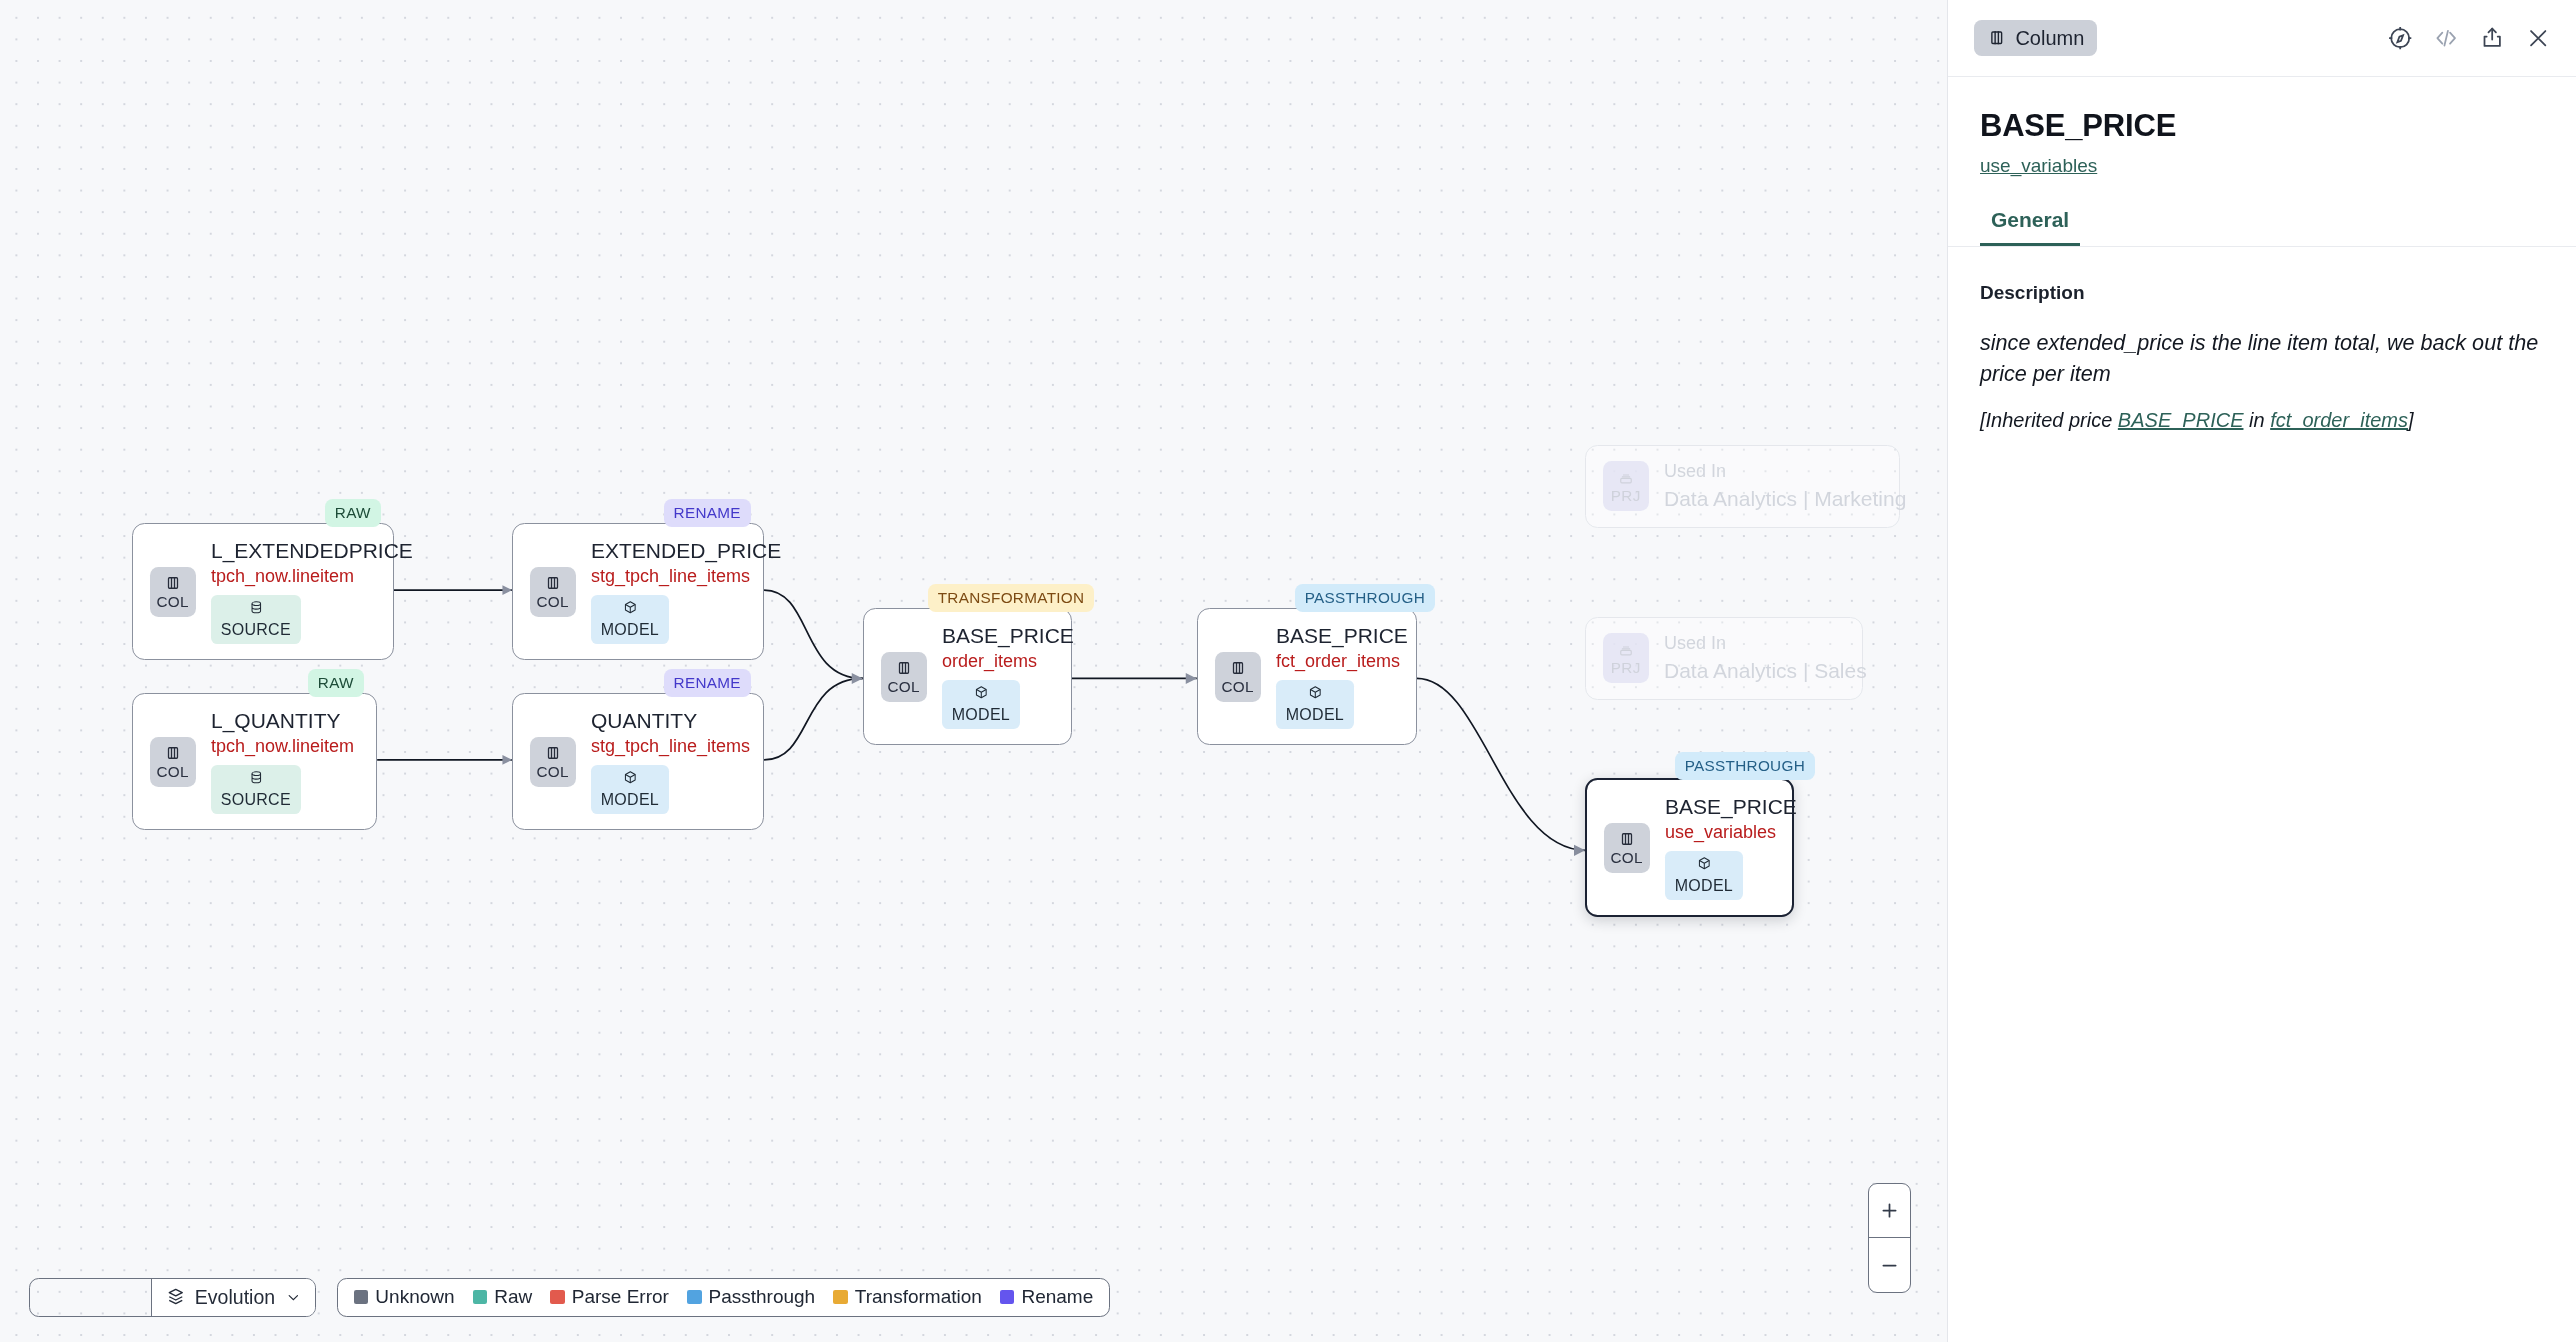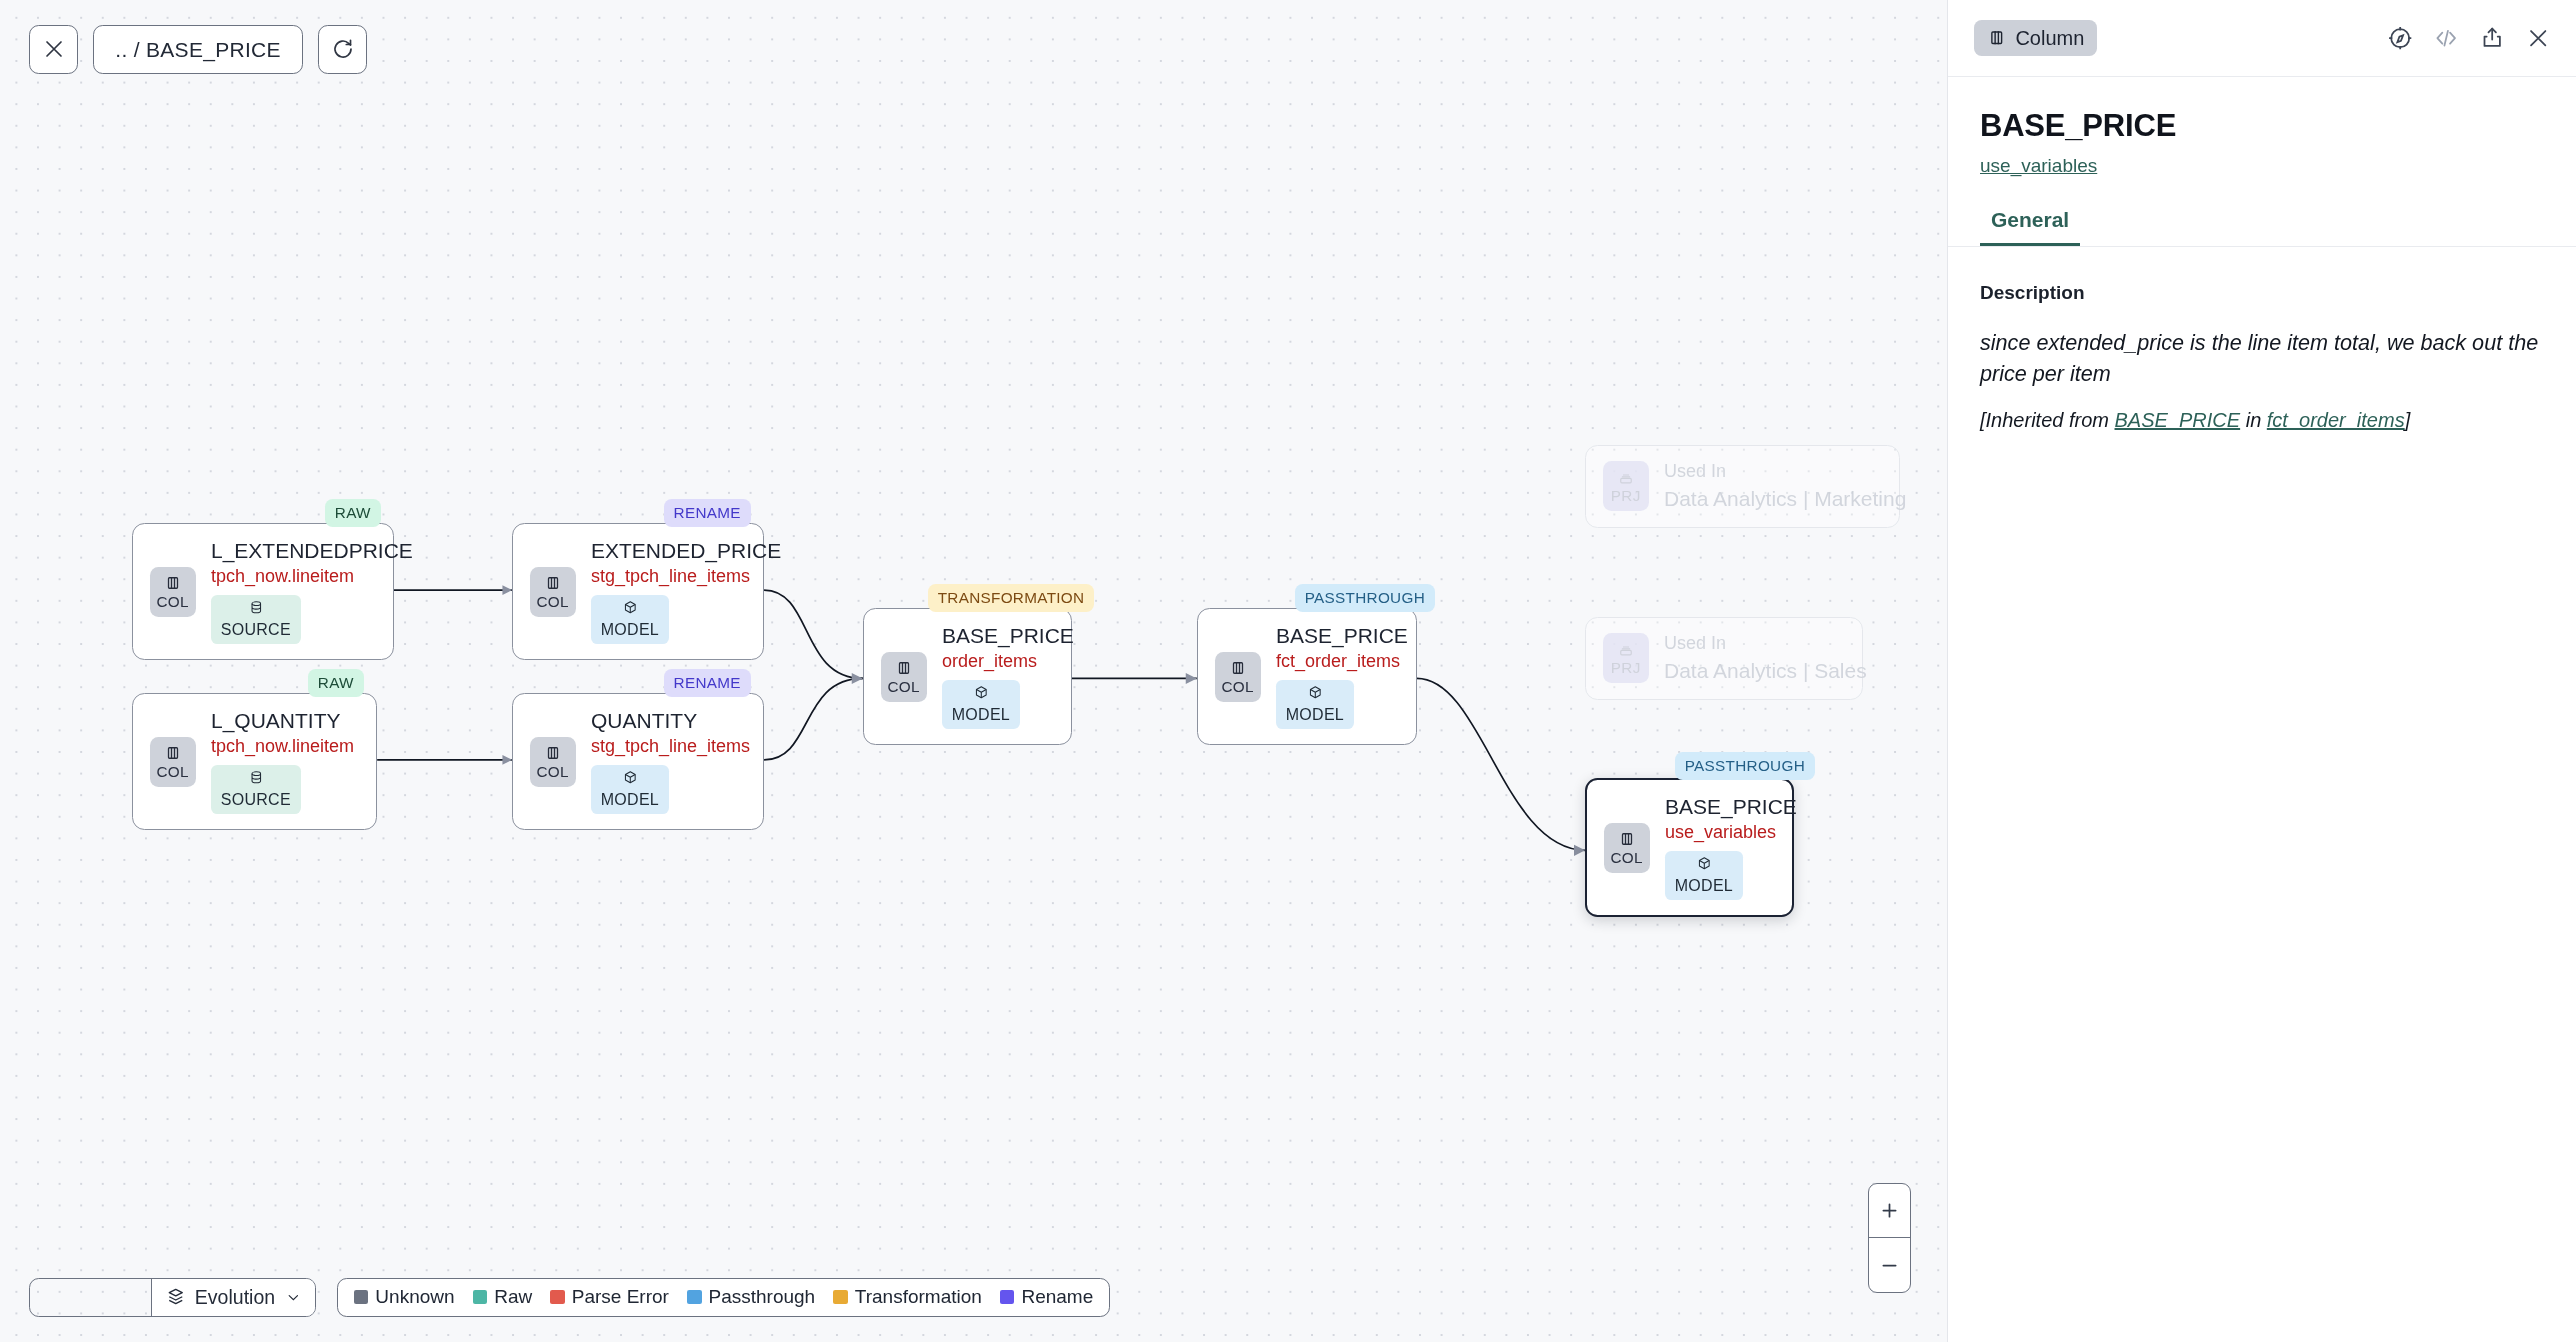--- a/index.html
+++ b/index.html
@@ -142,40 +142,20 @@
       </g>
       <g fill="#8a90a0">
         <path d="M736,848 l-14,-7 l0,14 z"></path>
         <path d="M736,1092 l-14,-7 l0,14 z"></path>
         <path d="M1240,975 l-16,-8 l0,16 z"></path>
         <path d="M1720,975 l-16,-8 l0,16 z"></path>
         <path d="M2278,1222 l-16,-8 l0,16 z"></path>
       </g>
     </svg>
 
-    <div class="top-tools">
-      <div class="tool-btn tool-sq">
-        <span>
-          <svg width="24" height="24" viewBox="0 0 24 24" fill="none" stroke="#2f3542" stroke-width="1.7" stroke-linecap="round">
-              <path d="M5 5 L19 19 M19 5 L5 19"></path>
-            </svg>
-        </span>
-      </div>
-      <div class="tool-btn tool-path">
-        <span>.. / BASE_PRICE</span>
-      </div>
-      <div class="tool-btn tool-sq">
-        <span>
-          <svg width="24" height="24" viewBox="0 0 24 24" fill="none" stroke="#2f3542" stroke-width="1.7" stroke-linecap="round" stroke-linejoin="round">
-            <path d="M19.5 7.5 V3.3 M19.5 7.5 H15.3"></path>
-            <path d="M20 12a8 8 0 1 1-2.4-5.7L19.6 8"></path>
-          </svg>
-        </span>
-      </div>
-    </div>
 
     <div class="node ghost" style="left:1585px; top:445px; width:315px;">
       <div class="colchip prj">
         <svg width="18" height="18" viewBox="0 0 24 24" fill="none" stroke="#c9ccd6" stroke-width="1.6">
           <rect x="5" y="12.5" width="14" height="6" rx="1.4"></rect>
             <path d="M6.5 10.5h11M8 8h8"></path>
         </svg>
         <span class="lbl">PRJ</span>
       </div>
       <div class="node-body">
@@ -459,18 +439,18 @@
     </div>
 
     <div class="tabs">
       <div class="tab">General</div>
     </div>
 
     <div class="panel-section">
       <div class="sec-label">Description</div>
       <div class="desc">since extended_price is the line item total, we back out the price per item</div>
       <div class="desc2">
-        <span>[Inherited from </span><a>BASE_PRICE</a><span> in </span><a>fct_order_items</a><span>]</span>
+        <span>[Inherited price </span><a>BASE_PRICE</a><span> in </span><a>fct_order_items</a><span>]</span>
       </div>
     </div>
   </div>
 </div>
 
 
 </body></html>

